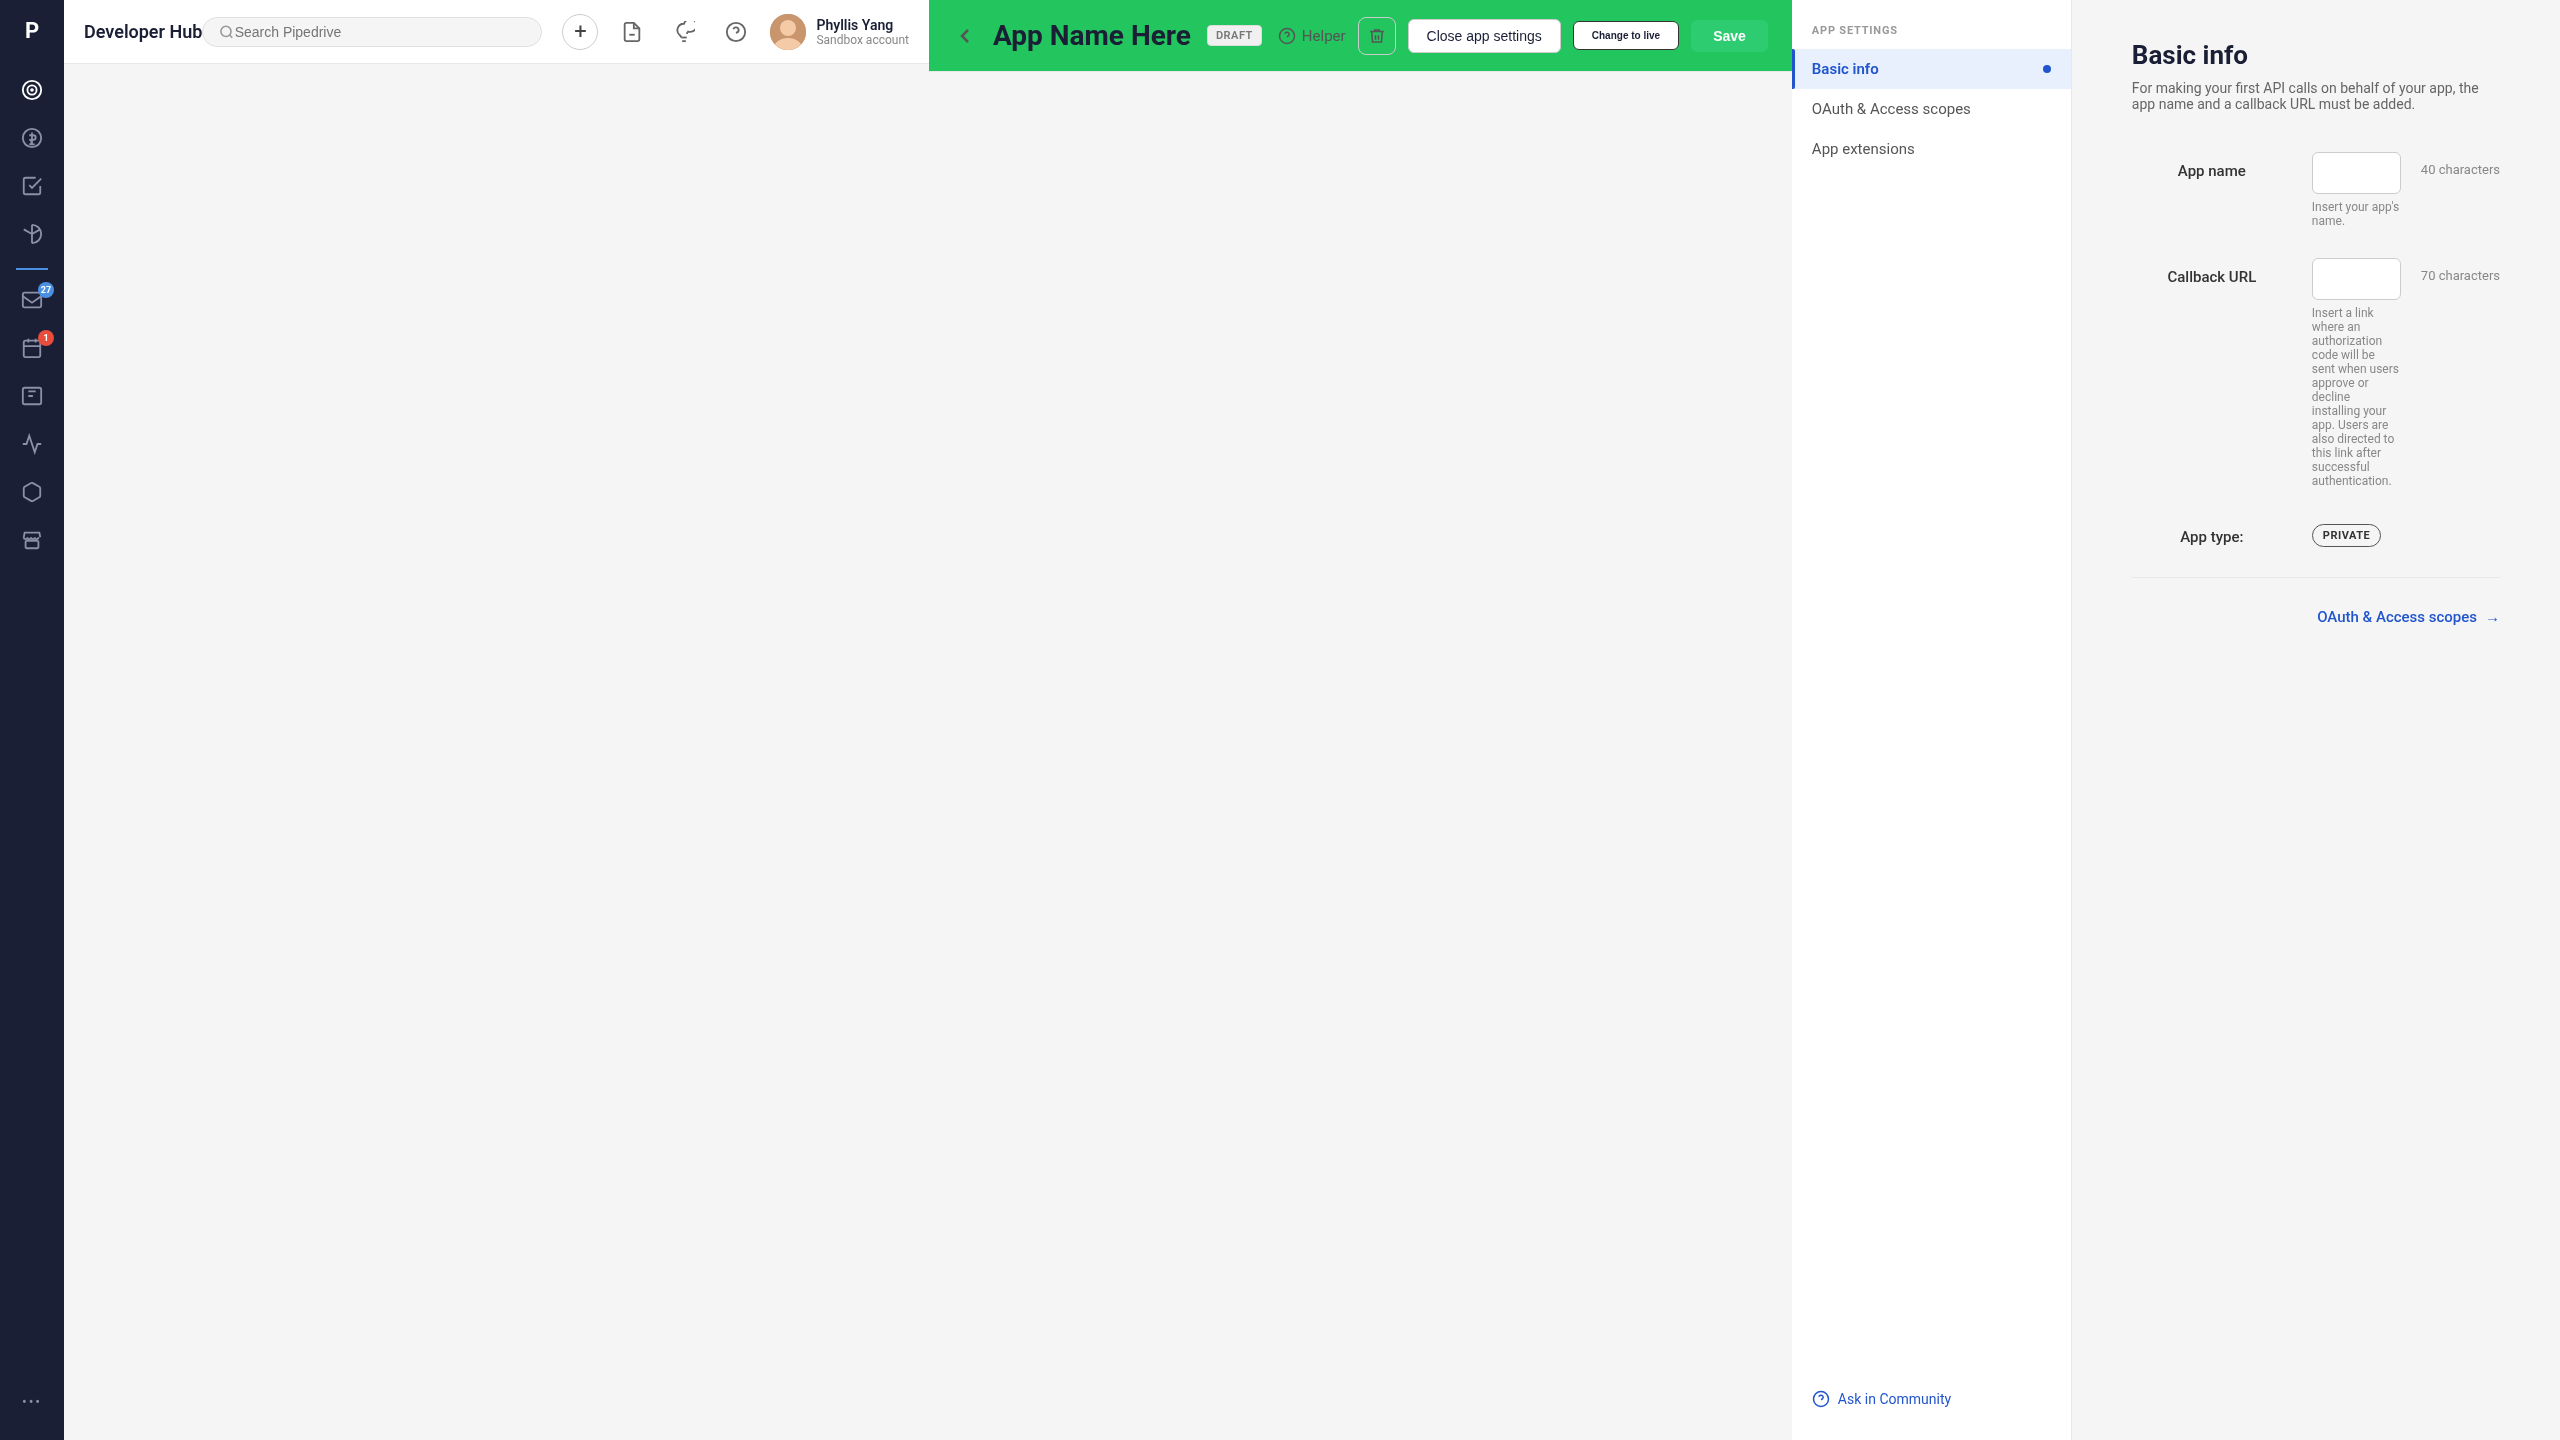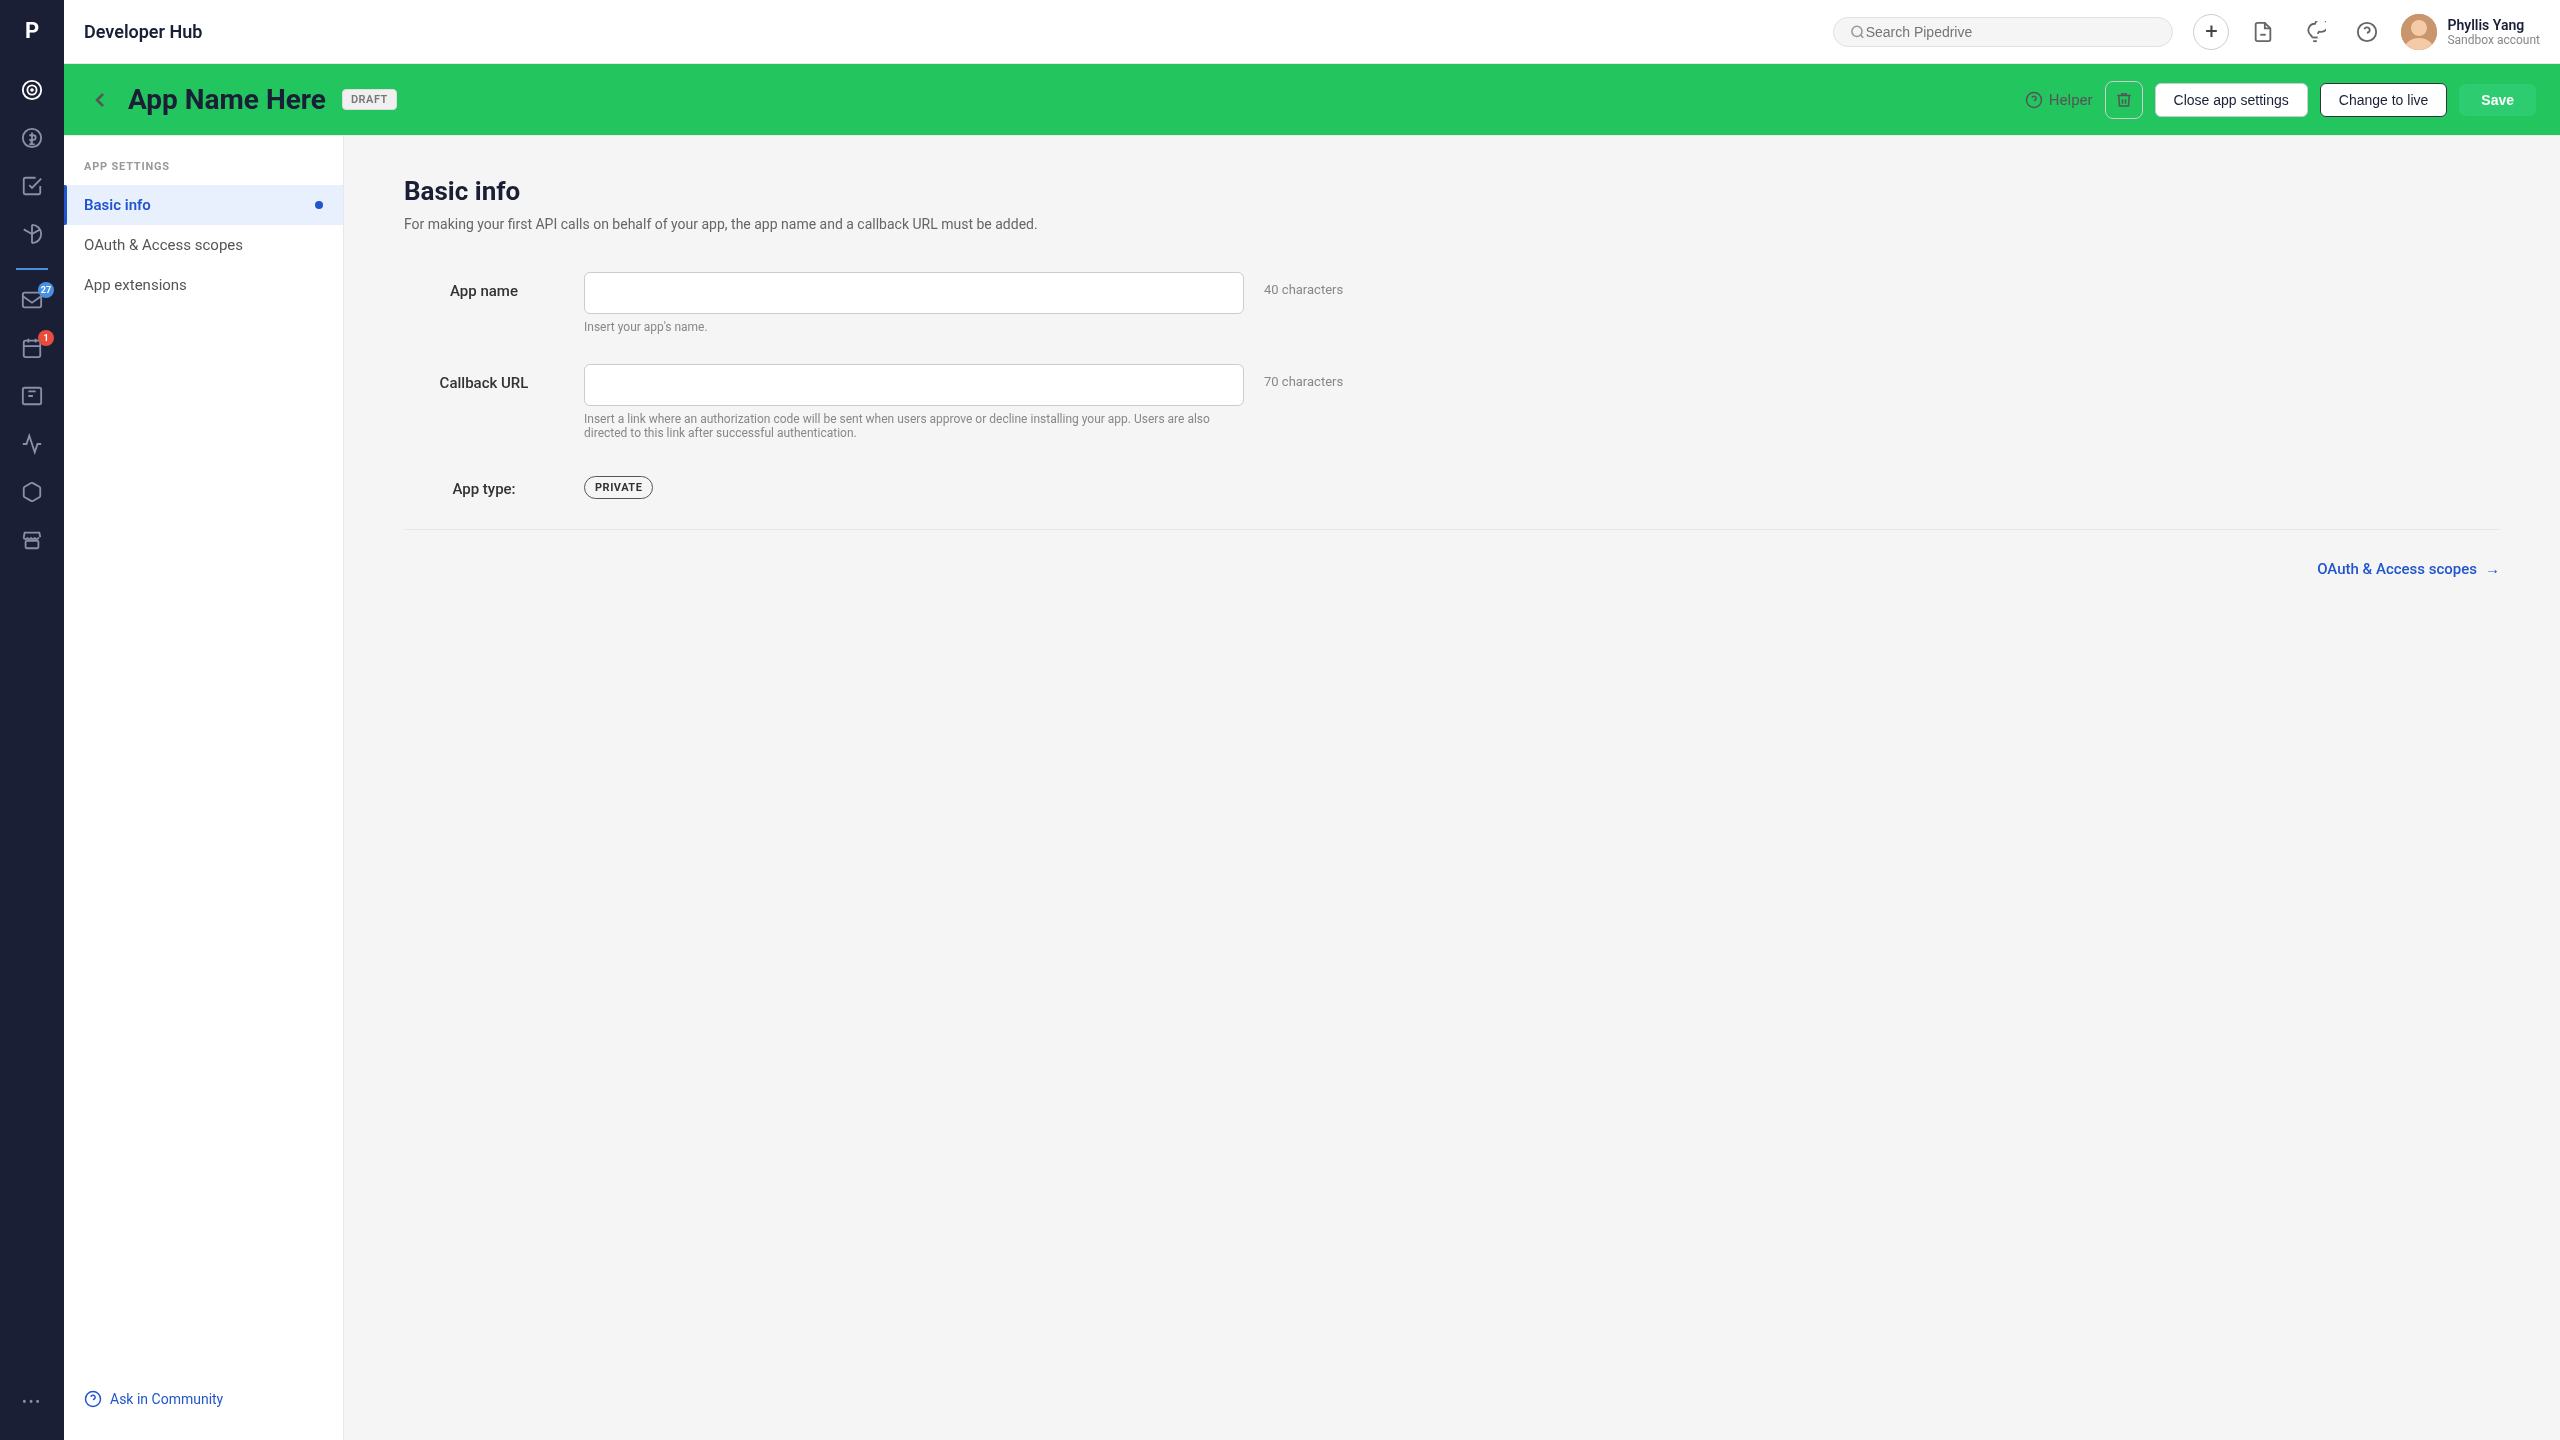--- a/index.html
+++ b/index.html
@@ -56,21 +56,20 @@
       justify-content: center;
       font-weight: bold;
     }
     .nav-badge.red { background: #e74c3c; }
     .nav-spacer { flex: 1; }
     .nav-divider { width: 32px; height: 2px; background: #4a90e2; margin: 8px 0; }
 
     
     .main-wrapper {
       display: flex;
-      flex-direction: column;
       flex: 1;
       overflow: hidden;
     }
 
     
     .top-header {
       background: white;
       height: 64px;
       display: flex;
       align-items: center;
@@ -217,22 +216,22 @@
       font-size: 14px;
       font-weight: 500;
       padding: 8px 18px;
       border-radius: 6px;
       cursor: pointer;
     }
     .btn-outline-dark {
       border: 1.5px solid #333;
       background: white;
       color: #1a1f36;
-      font-size: 14px;
-      font-weight: 400;
+      font-size: 10px;
+      font-weight: 700;
       padding: 8px 18px;
       border-radius: 6px;
       cursor: pointer;
     }
     .btn-green {
       background: #2ecc71;
       border: none;
       color: white;
       font-size: 14px;
       font-weight: 600;

